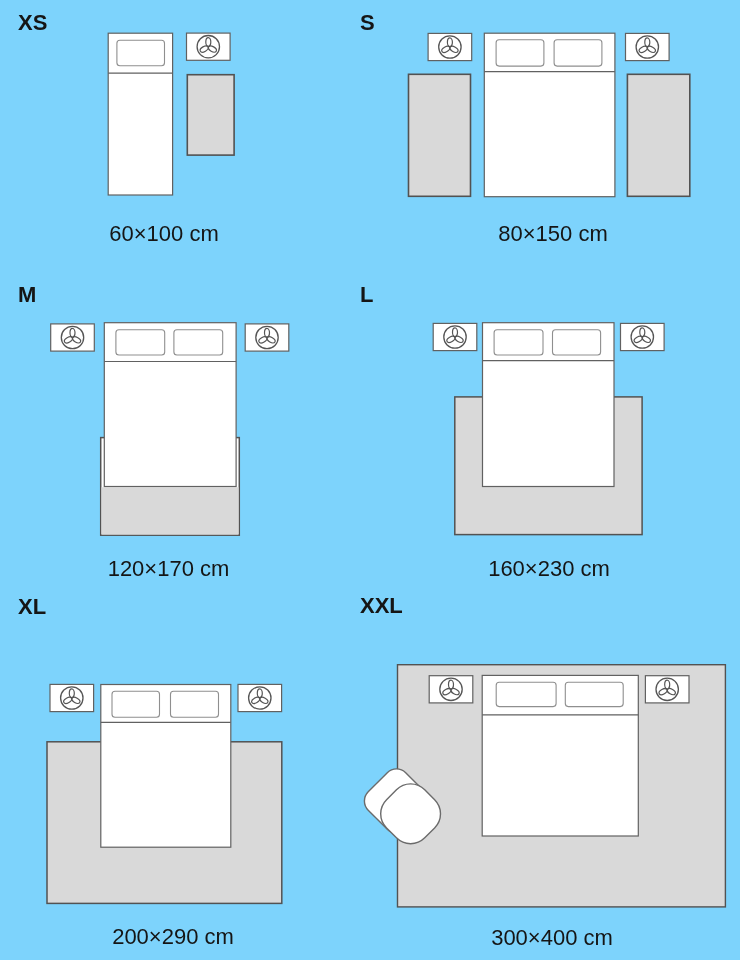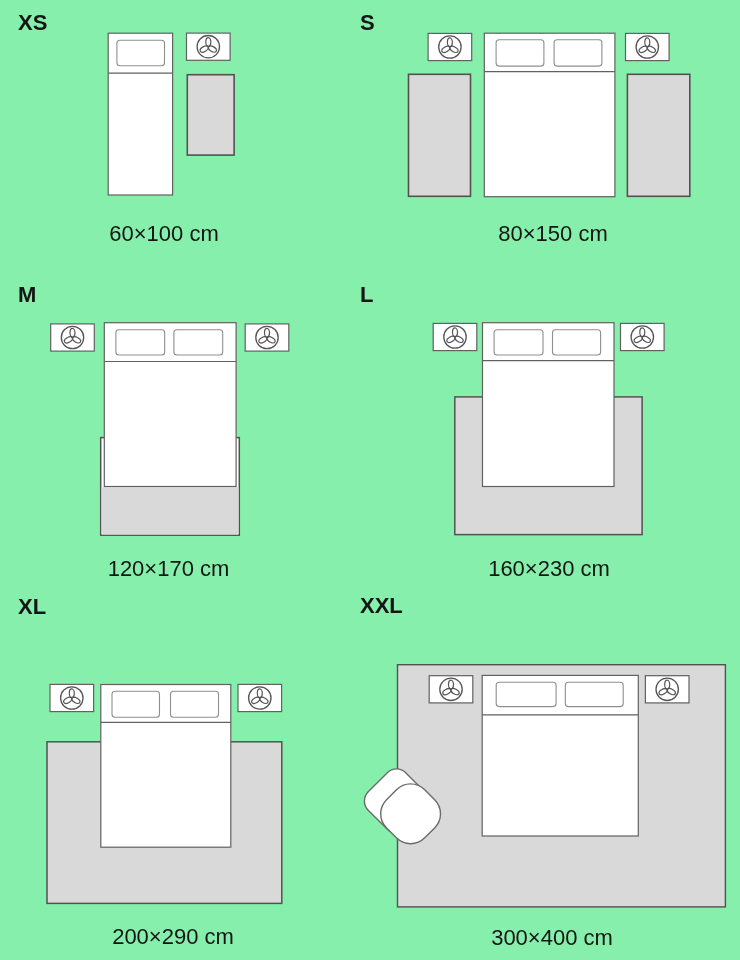--- a/index.html
+++ b/index.html
@@ -1,16 +1,16 @@
 <!DOCTYPE html>
 <html><head>
 <meta charset="utf-8">
 <style>
   html,body{margin:0;padding:0;background:#ffffff;}
-  .page{position:relative;width:740px;height:960px;background:#86efac;overflow:hidden;}
+  .page{position:relative;width:740px;height:960px;background:#7dd3fc;overflow:hidden;}
   svg{display:block;}
   text{font-family:"Liberation Sans",sans-serif;fill:#151515;}
   .lbl{font-size:22px;font-weight:bold;}
   .cap{font-size:22px;font-weight:normal;text-anchor:middle;}
 </style>
 </head>
 <body>
 
 <div class="page">
 <svg width="740" height="960" viewBox="0 0 740 960" xmlns="http://www.w3.org/2000/svg">

